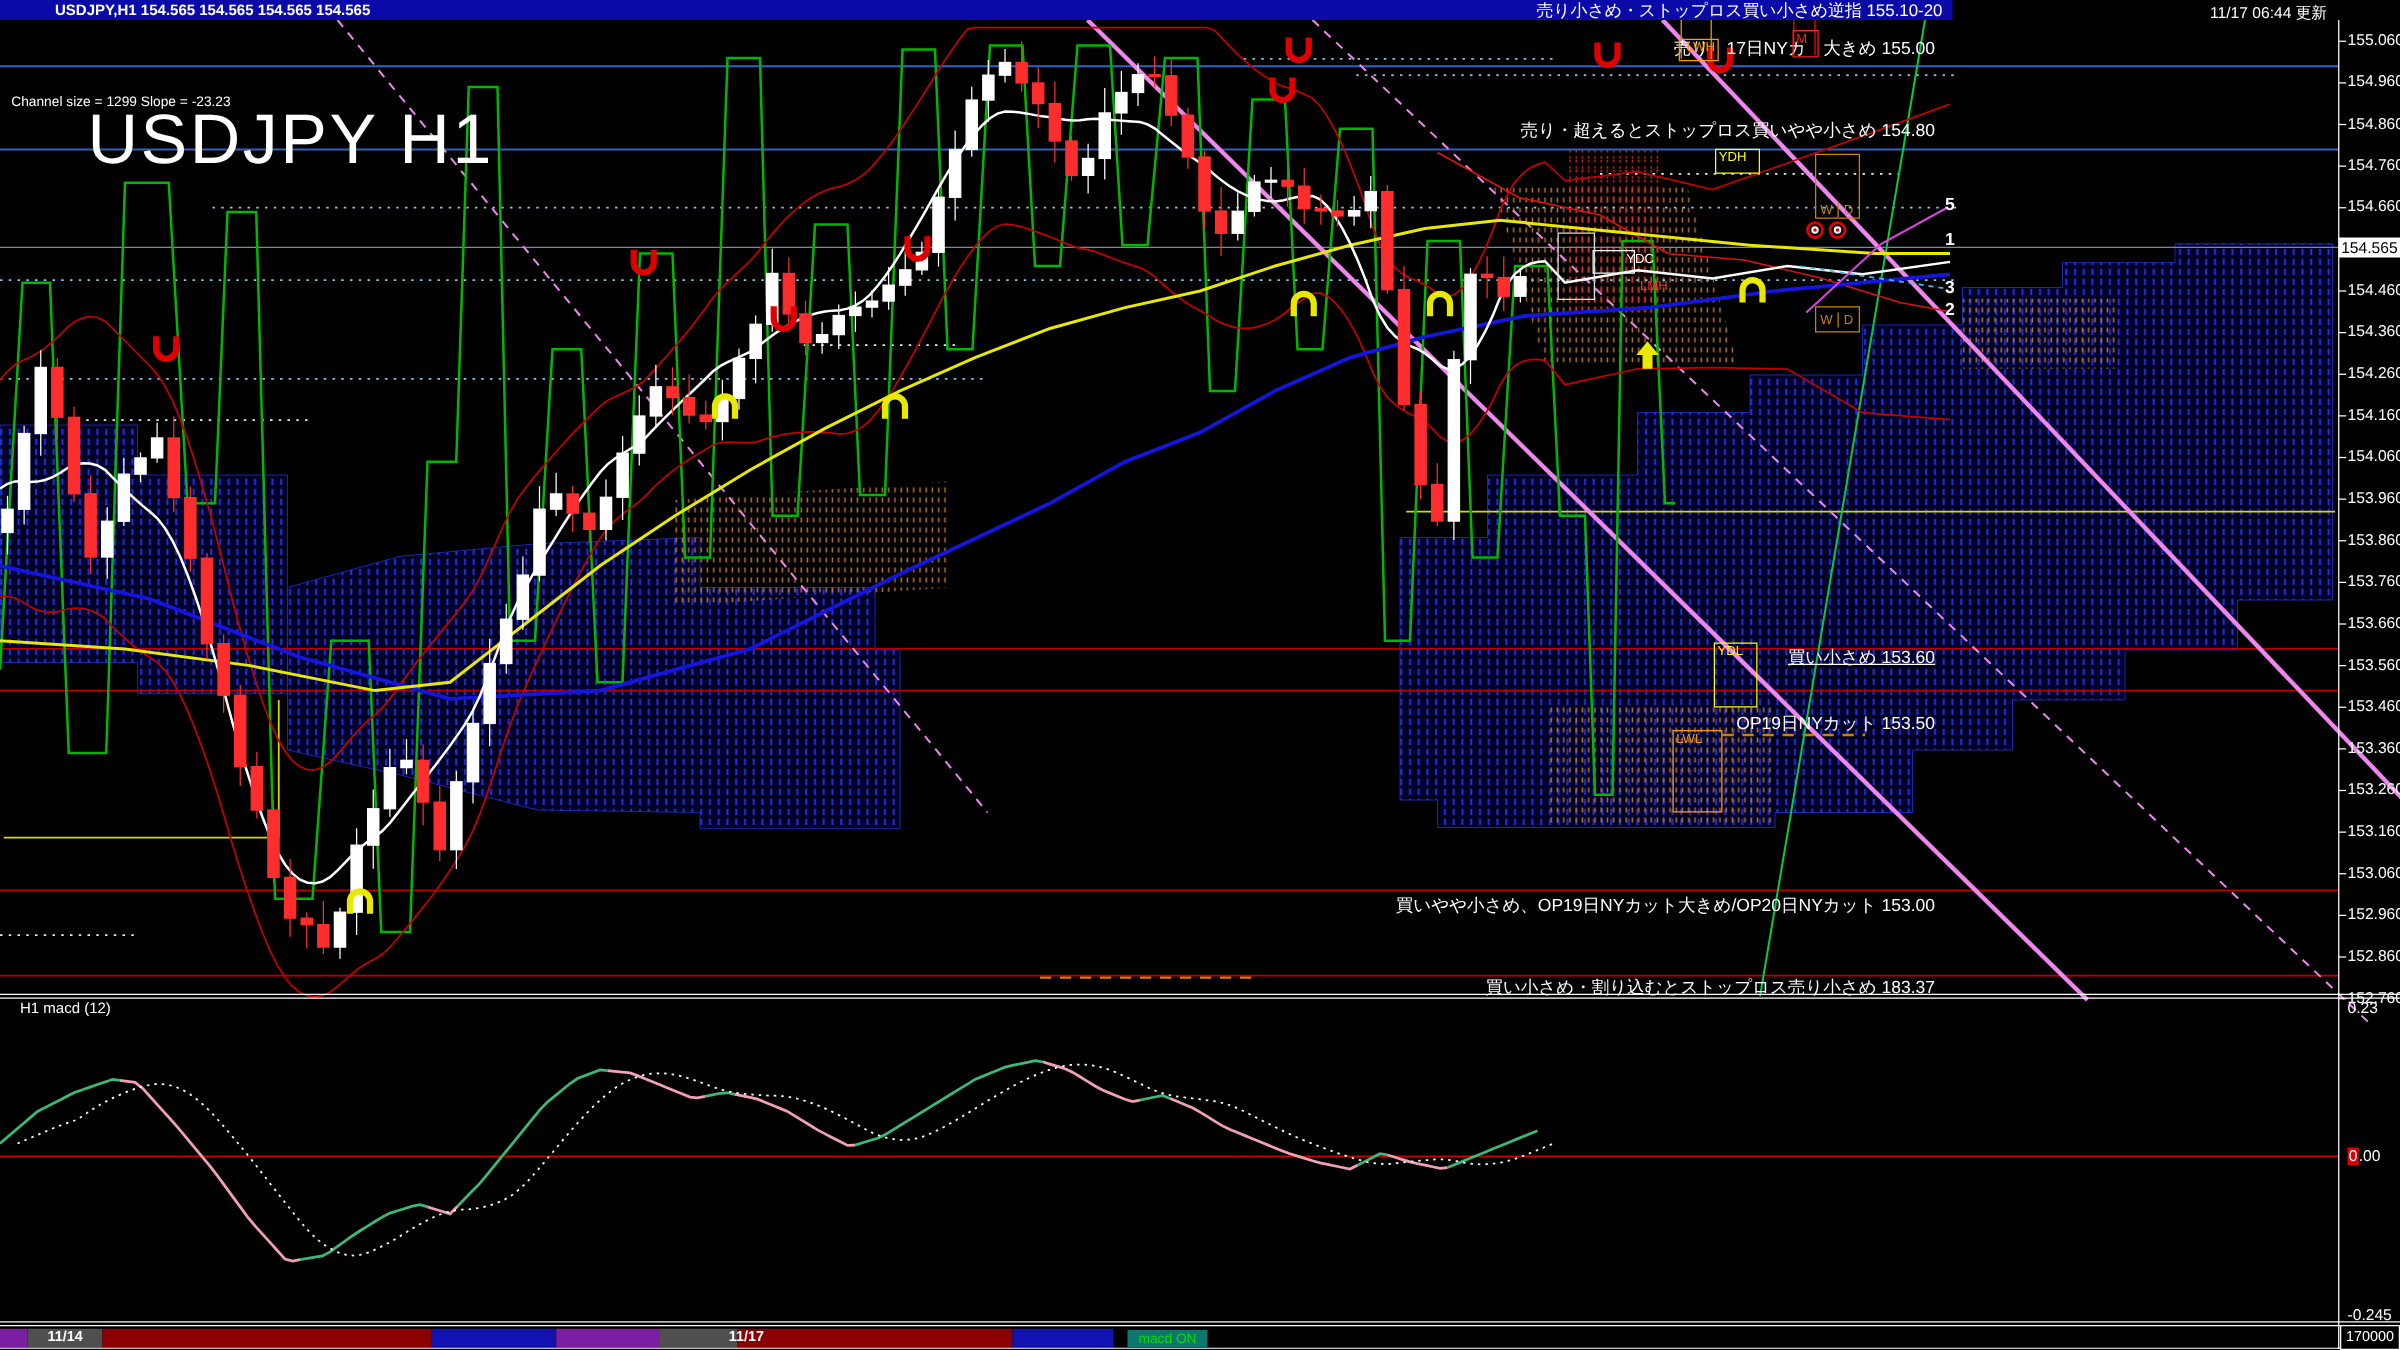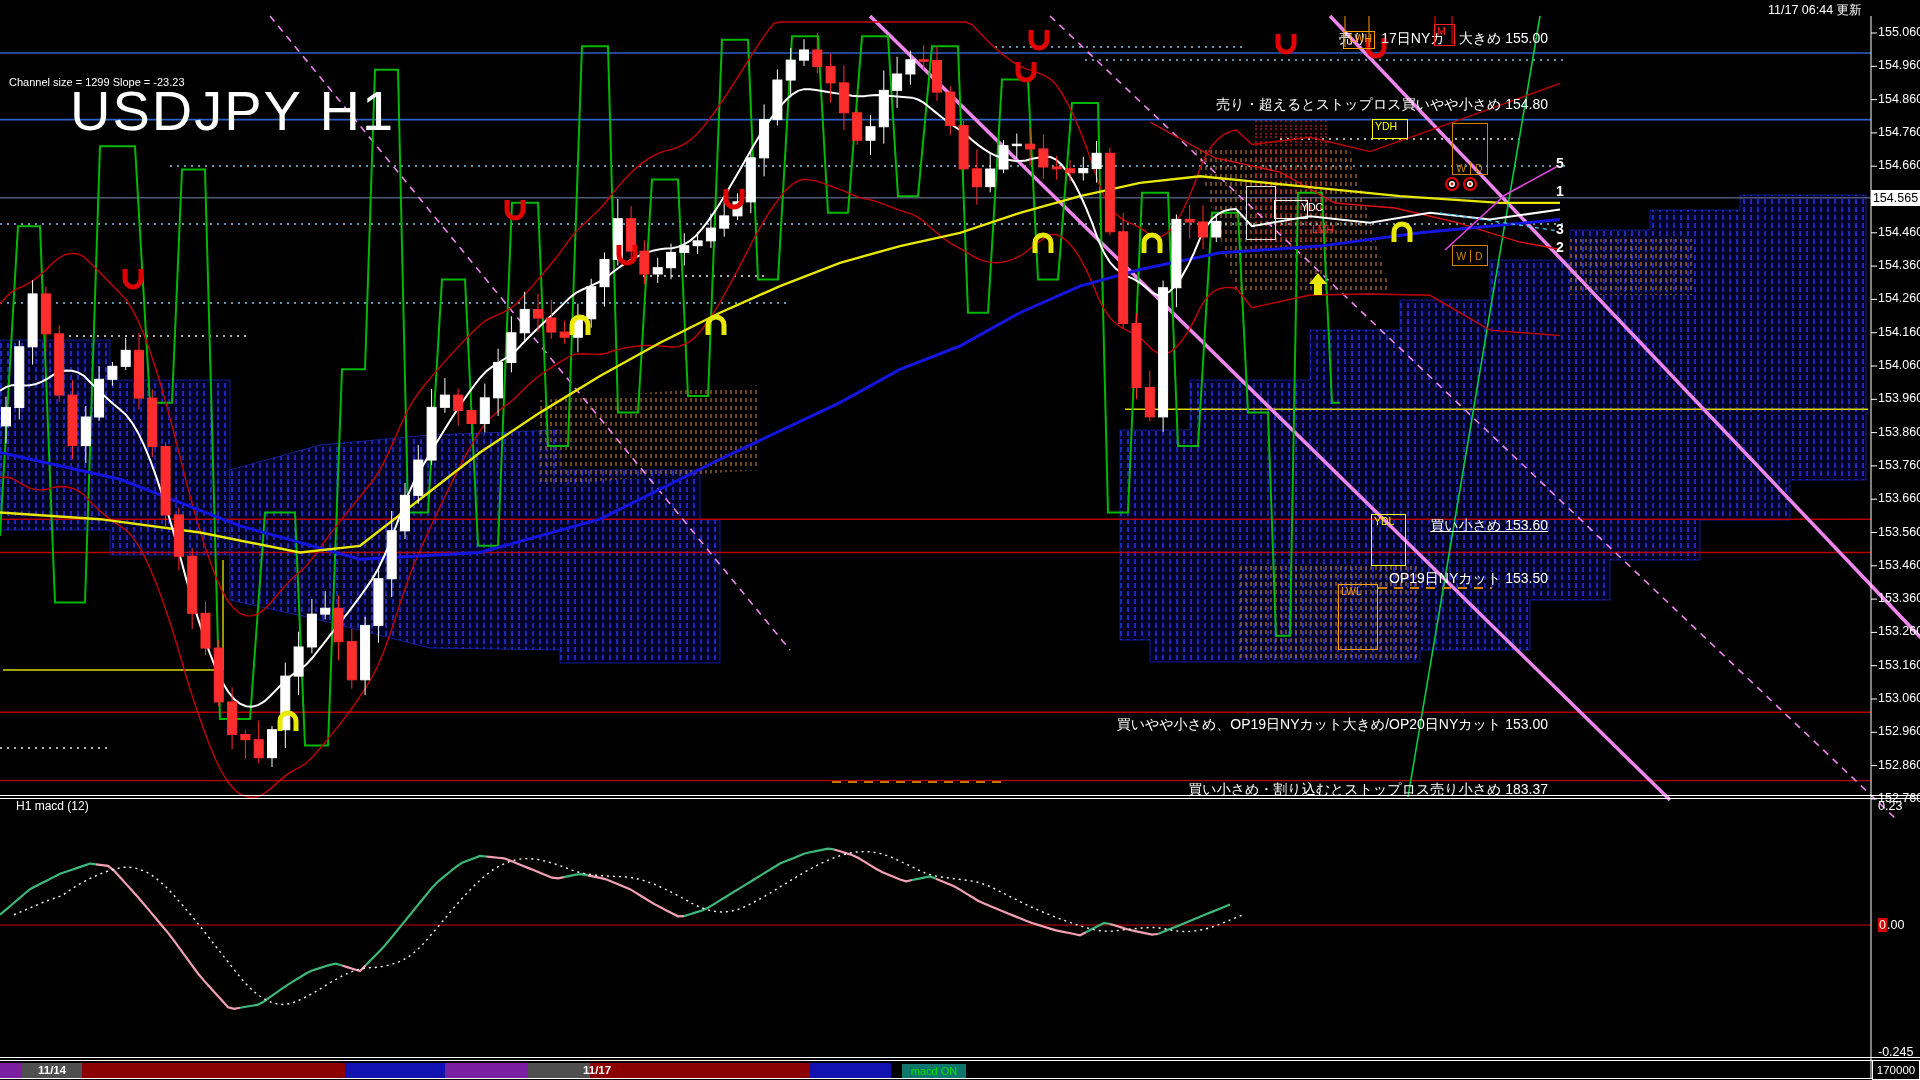--- a/index.html
+++ b/index.html
@@ -370,20 +370,24 @@
         <line x1="1871" y1="599.0999999999963" x2="1877" y2="599.0999999999963" stroke="#fff" stroke-width="1"></line>
         <line x1="1871" y1="632.4000000000037" x2="1877" y2="632.4000000000037" stroke="#fff" stroke-width="1"></line>
         <line x1="1871" y1="665.7000000000019" x2="1877" y2="665.7000000000019" stroke="#fff" stroke-width="1"></line>
         <line x1="1871" y1="699" x2="1877" y2="699" stroke="#fff" stroke-width="1"></line>
         <line x1="1871" y1="732.2999999999981" x2="1877" y2="732.2999999999981" stroke="#fff" stroke-width="1"></line>
         <line x1="1871" y1="765.5999999999963" x2="1877" y2="765.5999999999963" stroke="#fff" stroke-width="1"></line>
         <line x1="1871" y1="798.9000000000037" x2="1877" y2="798.9000000000037" stroke="#fff" stroke-width="1"></line>
       </g>
     </svg>
 
+  <div class="titlebar">
+    <span class="titletext">USDJPY,H1  154.565 154.565 154.565 154.565</span>
+    <span class="overlaynote">売り小さめ・ストップロス買い小さめ逆指 155.10-20</span>
+  </div>
 
   <div class="updated">11/17 06:44 更新</div>
   <div class="watermark">USDJPY H1</div>
   <div class="chinfo">Channel size = 1299 Slope = -23.23</div>
   <div class="macdlabel">H1  macd (12)</div>
   <div class="macdon">macd ON</div>
 <div class="tick" style="top: 25px;">155.060</div>
     <div class="tick" style="top: 58.3px;">154.960</div>
     <div class="tick" style="top: 91.6px;">154.860</div>
     <div class="tick" style="top: 124.9px;">154.760</div>

